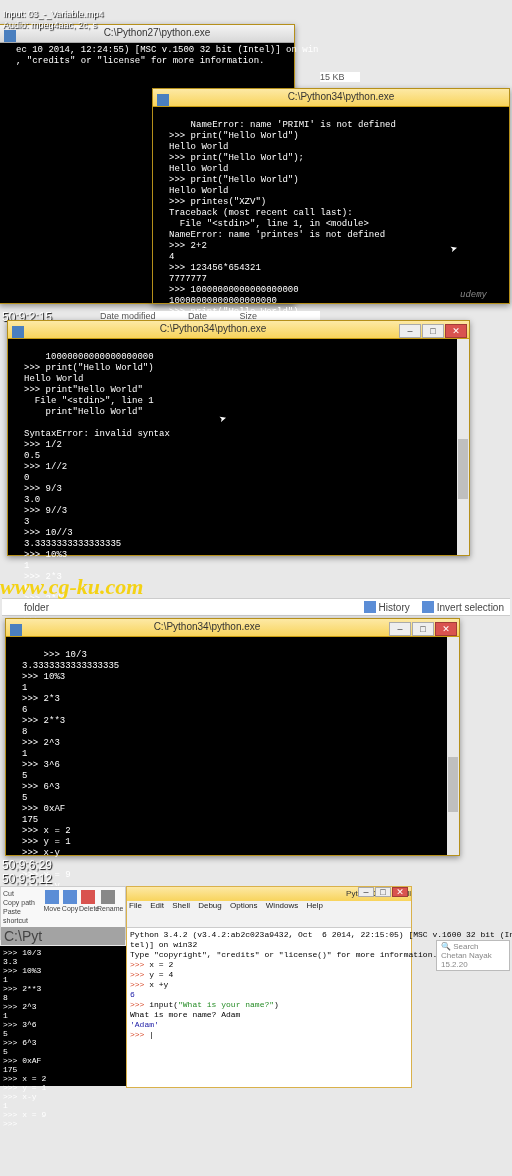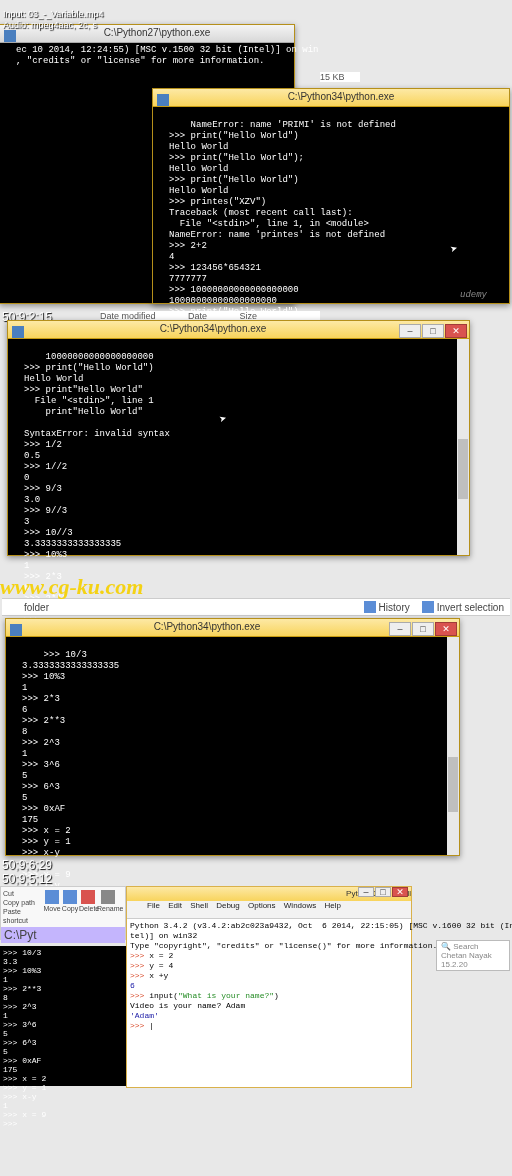--- a/index.html
+++ b/index.html
@@ -133,26 +133,26 @@
     height: 14px;
     background: linear-gradient(#fde9a5,#f8d45c);
     font-size: 8px;
     text-align: right;
     line-height: 14px;
     font-family: "Segoe UI", sans-serif;
     color: #333;
     position: relative;
   }
   .idle-menu {
-    height: 18px;
+    height: 27px;
     background: #f2f2f2;
     font-size: 8px;
     font-family: "Segoe UI", sans-serif;
     color: #222;
-    padding: 0 20px;
+    padding: 0 2px;
     border-bottom: 1px solid #ccc;
   }
   .idle-menu span { margin-right: 6px; }
   .idle-body {
     padding: 2px 3px;
     font-size: 8px;
     line-height: 10px;
     white-space: pre;
     color: #000;
     background: #fff;
@@ -381,21 +381,21 @@
       <div>Copy path</div>
       <div>Paste shortcut</div>
     </div>
     <div style="display:flex;">
       <div style="width:18px;text-align:center;"><div style="width:14px;height:14px;background:#5b8dd6;margin:1px auto;"></div><span>Move</span></div>
       <div style="width:18px;text-align:center;"><div style="width:14px;height:14px;background:#5b8dd6;margin:1px auto;"></div><span>Copy</span></div>
       <div style="width:18px;text-align:center;"><div style="width:14px;height:14px;background:#d9534f;margin:1px auto;"></div><span>Delete</span></div>
       <div style="width:22px;text-align:center;"><div style="width:14px;height:14px;background:#888;margin:1px auto;"></div><span>Rename</span></div>
     </div>
   </div>
-  <div style="font-size:12px;padding:1px 3px;background:#c4b5fd;">C:\Pyt</div>
+  <div style="font-size:14px;padding:1px 3px;background:#a3a3a3;">C:\Pyt</div>
 </div>
 
 <div class="side-terminal" style="top:946px; left:0; width:126px; height:140px;">&gt;&gt;&gt; 10/3
 3.3
 &gt;&gt;&gt; 10%3
 1
 &gt;&gt;&gt; 2**3
 8
 &gt;&gt;&gt; 2^3
 1
@@ -431,21 +431,21 @@
     <span>Help</span>
   </div>
   <div class="idle-body"><span>Python 3.4.2 (v3.4.2:ab2c023a9432, Oct  6 2014, 22:15:05) [MSC v.1600 32 bit (In
 tel)] on win32
 Type "copyright", "credits" or "license()" for more information.</span>
 <span class="orange">&gt;&gt;&gt; </span><span>x = 2</span>
 <span class="orange">&gt;&gt;&gt; </span><span>y = 4</span>
 <span class="orange">&gt;&gt;&gt; </span><span>x +y</span>
 <span class="blue">6</span>
 <span class="orange">&gt;&gt;&gt; </span><span>input(</span><span class="green">"What is your name?"</span><span>)</span>
-<span>Video is your name? Adam</span>
+<span>What is more name? Adam</span>
 <span class="blue">'Adam'</span>
 <span class="orange">&gt;&gt;&gt; </span>|
   </div>
 </div>
 
 <div class="searchbox" style="top:940px; left:436px; width:74px;">
   <span>🔍</span> <span>Search Chetan Nayak 15.2.20</span>
 </div>
 
 </body></html>

